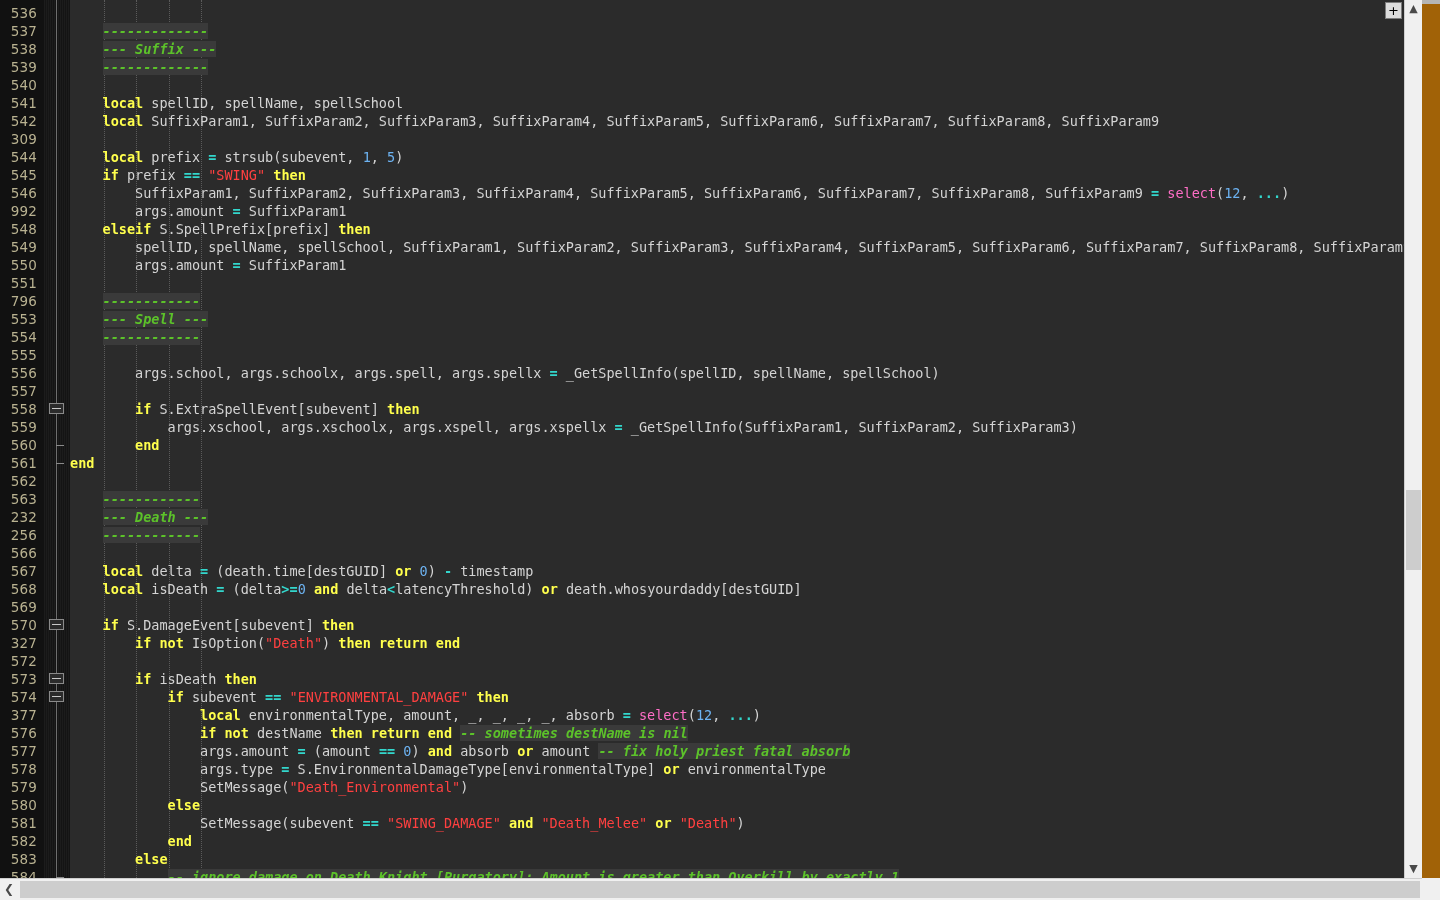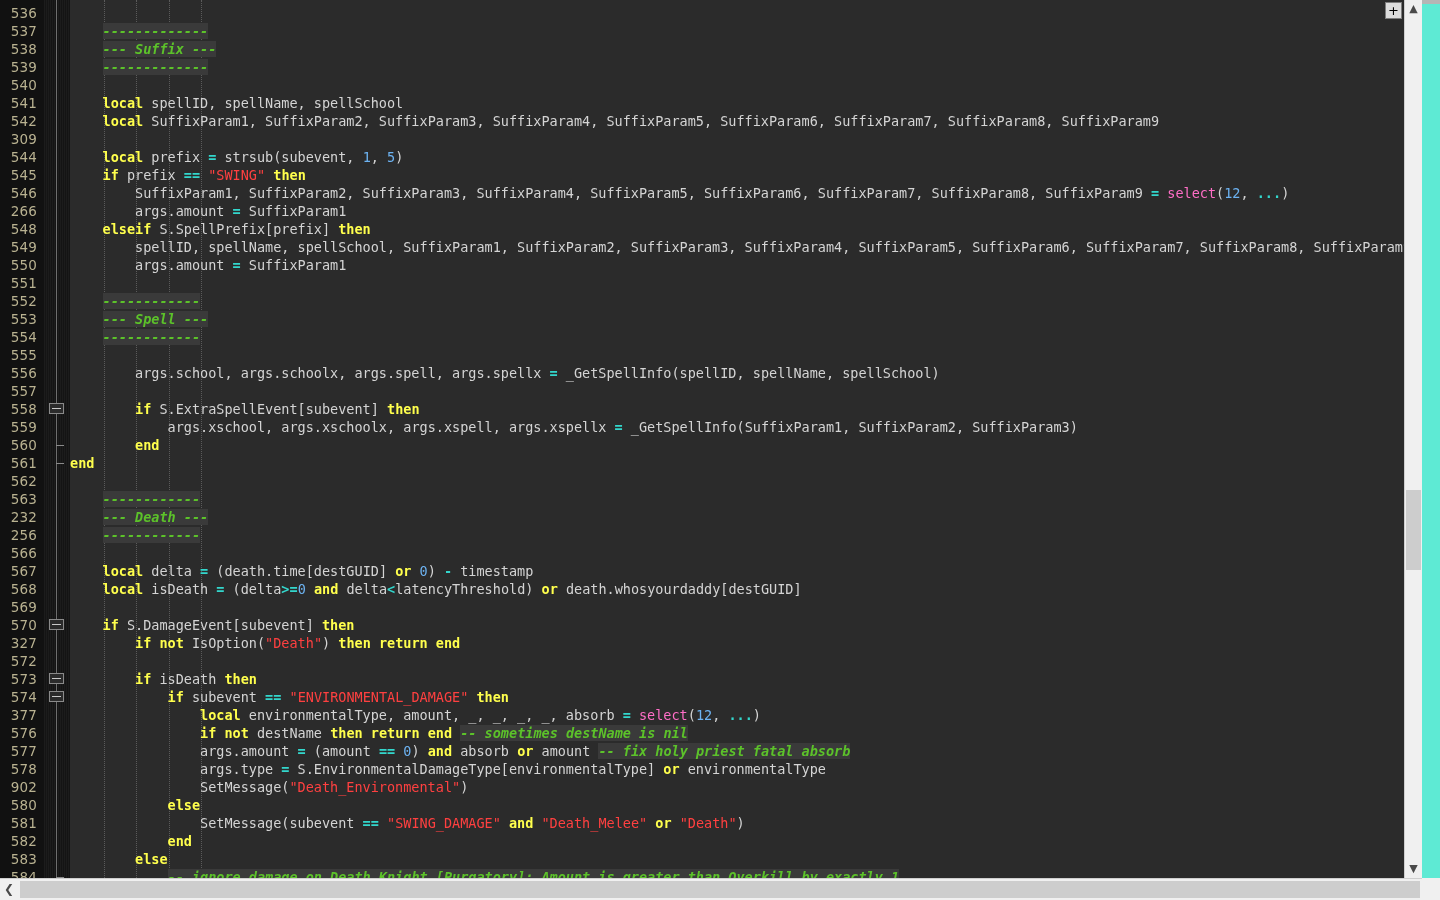--- a/index.html
+++ b/index.html
@@ -6,21 +6,21 @@
   html, body {
     margin: 0; padding: 0;
     width: 1440px; height: 900px;
     overflow: hidden;
     background: #2b2b2b;
     font-family: "DejaVu Sans Mono", monospace;
   }
   #root {
     position: relative;
     width: 1440px; height: 900px;
-    background: #5eead4;
+    background: #a16207;
   }
 
   
   .top-strip {
     position: absolute; left: 0; top: 0; width: 1440px; height: 4px;
     background: #b5b5b5;
   }
 
   
   .editor-body {
@@ -199,26 +199,26 @@
           <div class="lnum">537</div>
           <div class="lnum">538</div>
           <div class="lnum">539</div>
           <div class="lnum">540</div>
           <div class="lnum">541</div>
           <div class="lnum">542</div>
           <div class="lnum">309</div>
           <div class="lnum">544</div>
           <div class="lnum">545</div>
           <div class="lnum">546</div>
-          <div class="lnum">266</div>
+          <div class="lnum">992</div>
           <div class="lnum">548</div>
           <div class="lnum">549</div>
           <div class="lnum">550</div>
           <div class="lnum">551</div>
-          <div class="lnum">552</div>
+          <div class="lnum">796</div>
           <div class="lnum">553</div>
           <div class="lnum">554</div>
           <div class="lnum">555</div>
           <div class="lnum">556</div>
           <div class="lnum">557</div>
           <div class="lnum">558</div>
           <div class="lnum">559</div>
           <div class="lnum">560</div>
           <div class="lnum">561</div>
           <div class="lnum">562</div>
@@ -231,21 +231,21 @@
           <div class="lnum">569</div>
           <div class="lnum">570</div>
           <div class="lnum">327</div>
           <div class="lnum">572</div>
           <div class="lnum">573</div>
           <div class="lnum">574</div>
           <div class="lnum">377</div>
           <div class="lnum">576</div>
           <div class="lnum">577</div>
           <div class="lnum">578</div>
-          <div class="lnum">902</div>
+          <div class="lnum">579</div>
           <div class="lnum">580</div>
           <div class="lnum">581</div>
           <div class="lnum">582</div>
           <div class="lnum">583</div>
           <div class="lnum">584</div>
         </div>
     </div>
 
     <div class="fold-col">
       <div class="fold-line"></div>

